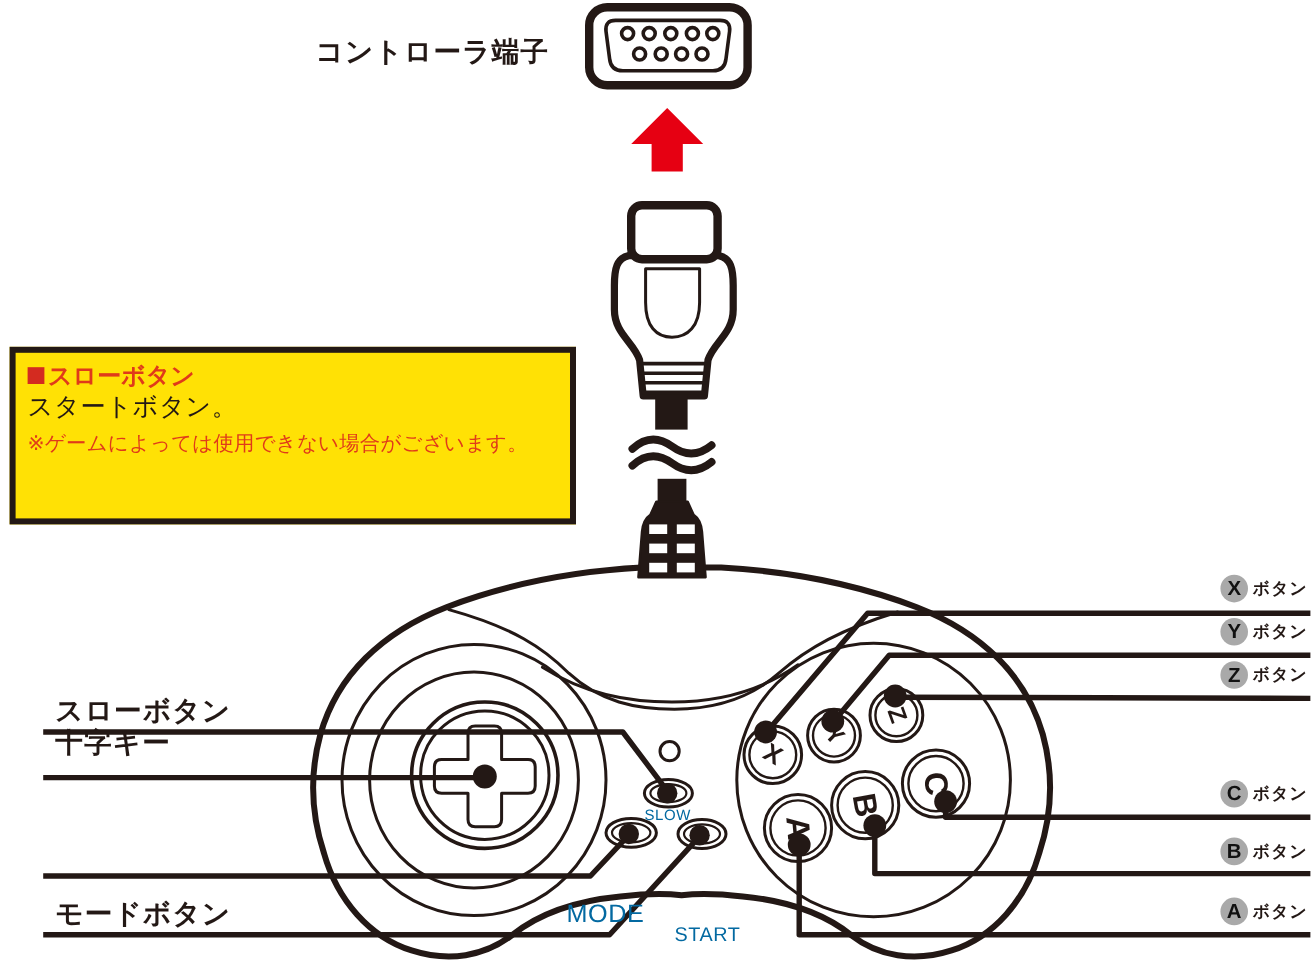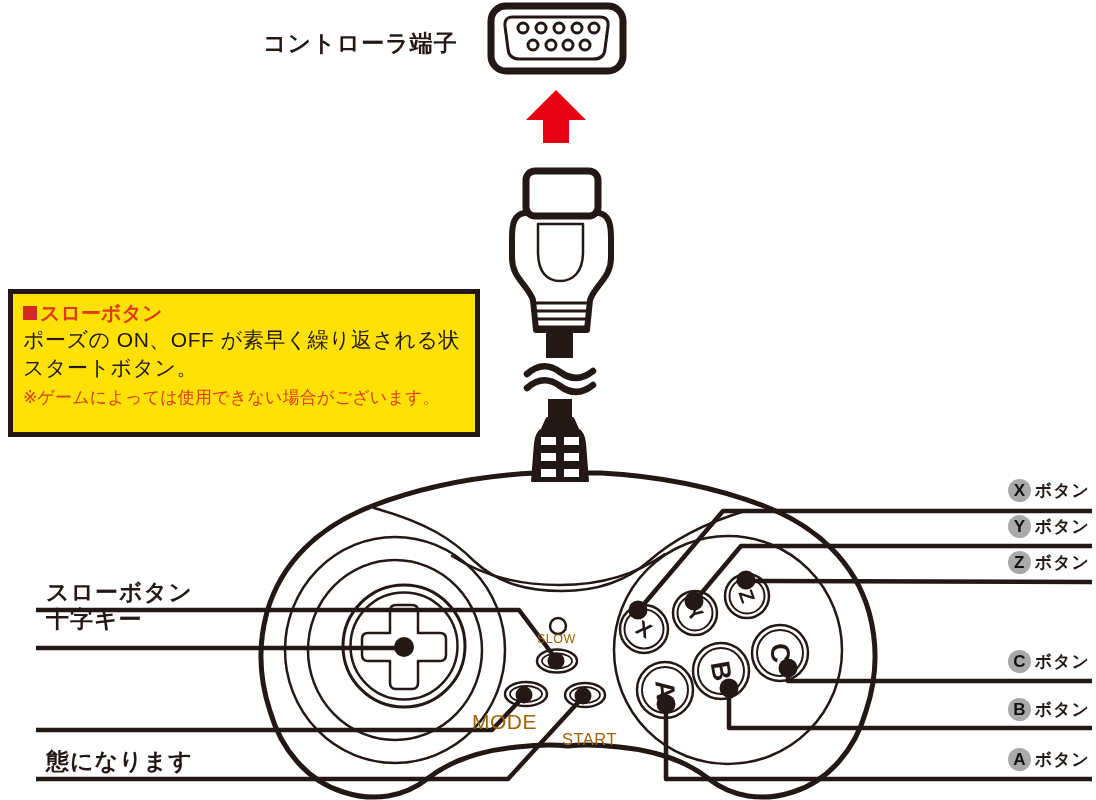--- a/index.html
+++ b/index.html
@@ -14,23 +14,23 @@
   .info-title{display:flex;align-items:center;font-size:20px;font-weight:bold;color:#e03a1a;height:26px;}
   .bullet{display:inline-block;width:14px;height:14px;background:#d42b20;margin-right:3px;}
   .info-body{font-size:21px;line-height:28px;color:#231815;letter-spacing:0.5px;}
   .info-note{font-size:17px;color:#e03a1a;margin-top:4px;letter-spacing:0.2px;}
   
   .llabel{left:46px;font-size:23px;font-weight:bold;letter-spacing:1px;}
   .rlabel{display:flex;align-items:center;gap:4px;right:6px;}
   .rlabel .badge{width:23px;height:23px;border-radius:50%;background:#a9a9a9;color:#111;
                  display:flex;align-items:center;justify-content:center;
                  font-size:17px;font-weight:bold;}
-  .rlabel .txt{font-size:17px;font-weight:bold;letter-spacing:1px;}
+  .rlabel .txt{font-size:14px;font-weight:bold;letter-spacing:1px;}
   
-  .face-label{color:#a16207;}
+  .face-label{color:#0369a1;margin-top:40px;}
   .slow-label{left:537px;top:632px;font-size:12.5px;letter-spacing:0.5px;}
   .mode-label{left:472px;top:710px;font-size:21px;letter-spacing:0.5px;}
   .start-label{left:562px;top:730px;font-size:16.5px;letter-spacing:0.5px;}
 </style>
 </head>
 <body>
 
 <div class="stage">
 
   <svg width="1096" height="800" viewBox="0 0 1096 800">
@@ -182,29 +182,28 @@
   </svg>
 
   <div class="abs connector-label">コントローラ端子</div>
 
   <div class="abs info-box">
     <div class="info-title">
       <span class="bullet"></span>
       <span>スローボタン</span>
     </div>
     <div class="info-body">
-      <div>ポーズの ON、OFF が素早く繰り返される状</div>
       <div>スタートボタン。</div>
     </div>
     <div class="info-note">※ゲームによっては使用できない場合がございます。</div>
   </div>
 
   <div class="abs llabel" style="top:577px;">スローボタン</div>
   <div class="abs llabel" style="top:604px;">十字キー</div>
-  <div class="abs llabel" style="top:746px;">態になります</div>
+  <div class="abs llabel" style="top:746px;">モードボタン</div>
 
   <div class="abs rlabel" style="top:479px;">
     <span class="badge">X</span>
     <span class="txt">ボタン</span>
   </div>
   <div class="abs rlabel" style="top:515px;">
     <span class="badge">Y</span>
     <span class="txt">ボタン</span>
   </div>
   <div class="abs rlabel" style="top:551px;">

